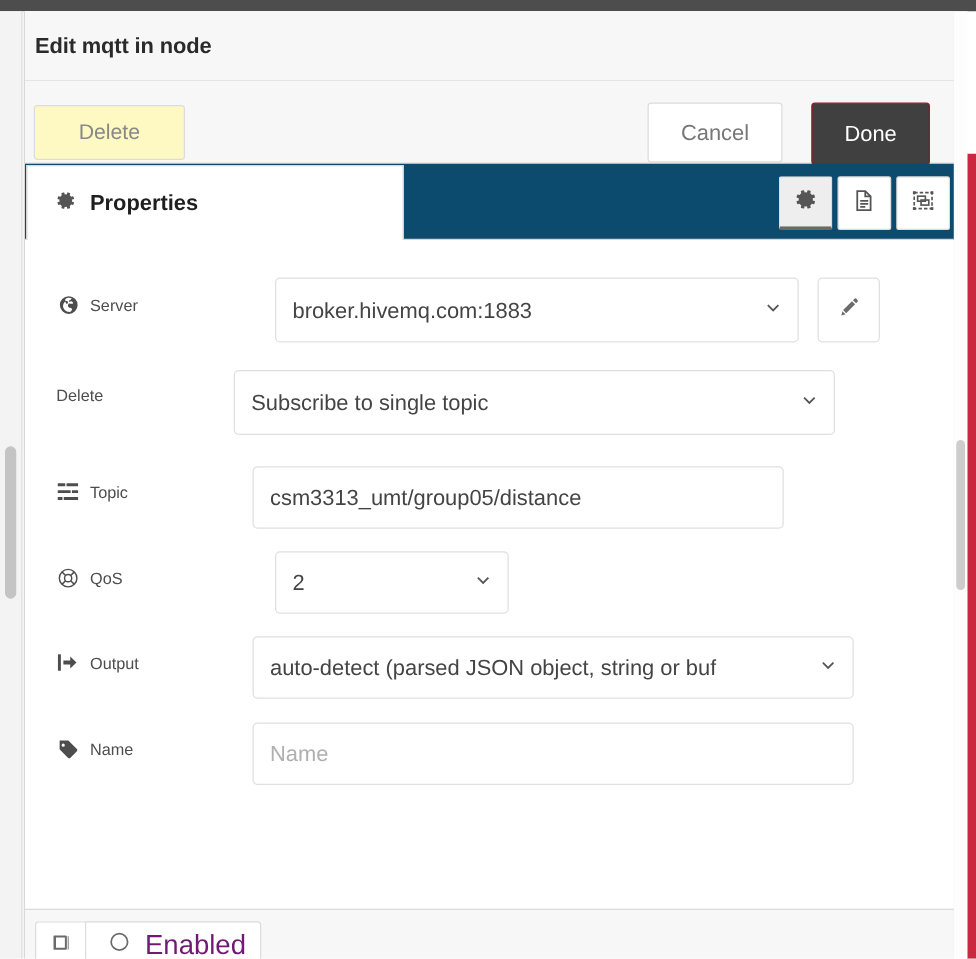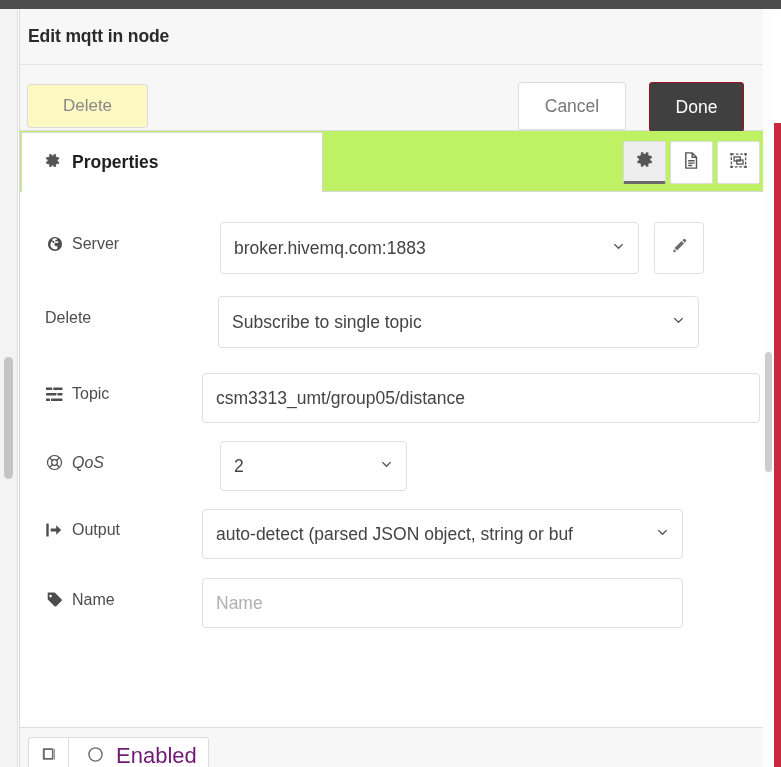--- a/index.html
+++ b/index.html
@@ -130,21 +130,21 @@
     background: #404040;
     color: #ffffff;
     font-size: 17.5px;
   }
 
   
   .tab-bar {
     position: absolute;
     top: 122px; left: 0;
     width: 743px; height: 61px;
-    background: #bef264;
+    background: #0c4a6e;
     text-decoration: underline;
   }
   .tab-bar-underline {
     position: absolute;
     bottom: 0; left: 0;
     width: 743px; height: 1px;
     background: #d8d8d8;
   }
   .tab-properties {
     position: absolute;
@@ -198,21 +198,21 @@
   .form-row {
     position: absolute;
     left: 0;
     width: 743px;
   }
   .row-label {
     position: absolute;
     left: 25px;
     display: flex;
     align-items: center;
-    font-size: 16px;
+    font-size: 13px;
     color: #4d4d4d;
     white-space: nowrap;
   }
   .row-label .label-icon {
     display: inline-flex;
     align-items: center;
     justify-content: center;
     width: 19px;
     margin-right: 8px;
   }
@@ -394,21 +394,21 @@
               <path d="M3.5 10.6l2.2 2.2-3 .8.8-3z"></path>
             </svg>
           </span>
         </div>
       </div>
 
       <div class="form-row" style="top:104px;height:52px;">
         <div class="row-label" style="top:14px;">
           <span class="label-text">Delete</span>
         </div>
-        <div class="field select" style="left:198px;top:0;width:481px;height:52px;">
+        <div class="field select" style="left:167px;top:0;width:481px;height:52px;">
           <span class="value">Subscribe to single topic</span>
           <span class="chev">
             <svg width="15" height="15" viewBox="0 0 16 16" fill="none" stroke="#555555" stroke-width="1.5">
               <path d="M3.5 6l4.5 4.5L12.5 6"></path>
             </svg>
           </span>
         </div>
       </div>
 
       <div class="form-row" style="top:181px;height:50px;">
@@ -418,27 +418,27 @@
               <rect x="0" y="0.6" width="6.2" height="2.3" rx="0.4"></rect>
               <rect x="7.2" y="0.6" width="9.3" height="2.3" rx="0.4"></rect>
               <rect x="0" y="6.1" width="10.5" height="2.3" rx="0.4"></rect>
               <rect x="11.5" y="6.1" width="5" height="2.3" rx="0.4"></rect>
               <rect x="0" y="11.6" width="4" height="2.3" rx="0.4"></rect>
               <rect x="5" y="11.6" width="11.5" height="2.3" rx="0.4"></rect>
             </svg>
           </span>
           <span class="label-text">Topic</span>
         </div>
-        <div class="field" style="left:182px;top:0;width:558px;height:50px;">
+        <div class="field" style="left:182px;top:0;width:425px;height:50px;">
           <span class="value">csm3313_umt/group05/distance</span>
         </div>
       </div>
 
       <div class="form-row" style="top:249px;height:50px;">
-        <div class="row-label" style="top:13px;font-style:italic;">
+        <div class="row-label" style="top:13px;">
           <span class="label-icon">
             <svg width="17" height="17" viewBox="0 0 16 16" fill="none" stroke="#4d4d4d" stroke-width="1.1">
               <circle cx="8" cy="8" r="6.6"></circle>
               <circle cx="8" cy="8" r="2.7"></circle>
               <path d="M3.3 3.3l2.8 2.8M12.7 3.3l-2.8 2.8M3.3 12.7l2.8-2.8M12.7 12.7l-2.8-2.8"></path>
             </svg>
           </span>
           <span class="label-text">QoS</span>
         </div>
         <div class="field select" style="left:200px;top:0;width:187px;height:50px;">

